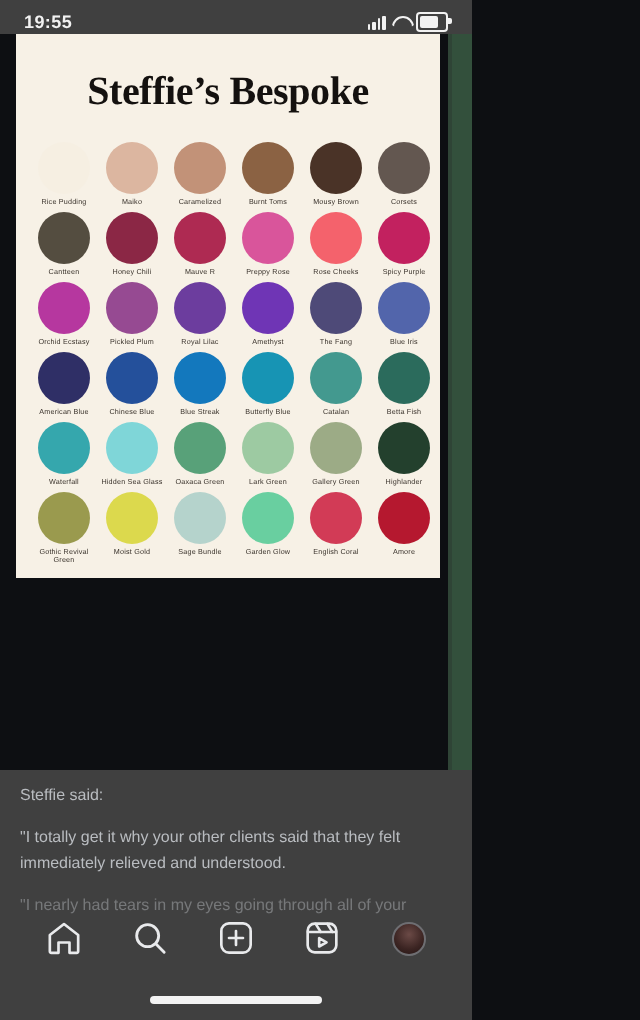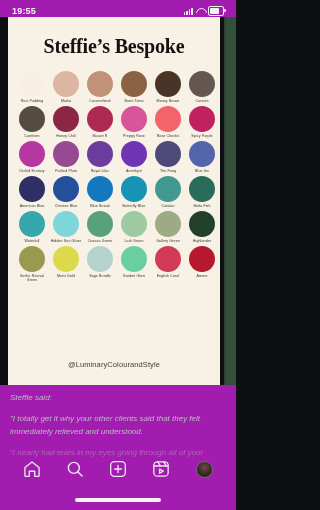--- a/index.html
+++ b/index.html
@@ -2,21 +2,21 @@
 <html><head>
 <meta charset="utf-8">
 <style>
   html,body{margin:0;padding:0;}
   body{
     width:236px;height:510px;overflow:hidden;
     background:#0d0f12;
     font-family:"Liberation Sans", sans-serif;
     -webkit-font-smoothing:antialiased;
   }
-  .phone{position:relative;width:236px;height:510px;background:#a21caf;overflow:hidden;}
+  .phone{position:relative;width:236px;height:510px;background:#404040;overflow:hidden;}
 
   
   .statusbar{
     position:absolute;top:0;left:0;right:0;height:22px;
     display:flex;align-items:center;justify-content:space-between;
     padding:0 12px;box-sizing:border-box;color:#f2f2f2;
     font-size:9px;font-weight:bold;letter-spacing:.2px;
   }
   .sb-right{display:flex;align-items:center;gap:3px;}
   .sig{display:flex;align-items:flex-end;gap:1px;height:8px;}
@@ -29,21 +29,21 @@
     border:1.6px solid #f2f2f2;border-radius:50%;
     clip-path:polygon(0 0,100% 0,100% 46%,50% 80%,0 46%);
   }
   .batt{width:14px;height:7.5px;border:1.2px solid #f2f2f2;border-radius:2px;position:relative;}
   .batt:after{content:"";position:absolute;right:-2.6px;top:2px;width:1.4px;height:3.2px;background:#f2f2f2;border-radius:0 1px 1px 0;}
   .batt i{position:absolute;left:1px;top:1px;bottom:1px;width:9px;background:#f2f2f2;border-radius:1px;display:block;}
 
   
   .post{position:absolute;top:17px;left:0;width:236px;height:368px;overflow:hidden;background:#0d0f12;}
   .slide{
-    position:absolute;top:0;left:8px;width:212px;height:368px;
+    position:absolute;top:0;left:8px;width:212px;height:272px;
     background:#f7f1e6;box-sizing:border-box;
   }
   .slide-next{
     position:absolute;top:0;left:224px;width:12px;height:368px;
     background:#2f4436;
   }
   .slide-next .inner{position:absolute;left:2px;top:0;right:0;bottom:0;background:#33503c;}
 
   .title{
     margin:0;padding:18px 14px 0;text-align:center;
@@ -71,21 +71,21 @@
     position:absolute;left:0;right:0;bottom:16px;text-align:center;
     font-size:7.5px;color:#46403a;letter-spacing:.1px;
   }
 
   
   .caption{
     position:absolute;top:392px;left:0;right:0;
     padding:0 10px;box-sizing:border-box;color:#b9bcc0;
     font-size:8px;line-height:1.55;
   }
-  .caption p{margin:0 0 9px;font-style:italic;}
+  .caption p{margin:0 0 9px;}
   .caption .fade{opacity:.45;}
 
   
   .navbar{
     position:absolute;left:0;right:0;bottom:22px;height:38px;
     display:flex;align-items:center;justify-content:space-around;
     padding:0 10px;box-sizing:border-box;
   }
   .navbtn{width:22px;height:22px;display:flex;align-items:center;justify-content:center;}
   .navbtn svg{width:20px;height:20px;display:block;}
@@ -267,21 +267,20 @@
           <div class="cell">
             <span class="sw" style="background: rgb(210, 59, 86);"></span>
             <span class="cap">English Coral</span>
           </div>
           <div class="cell">
             <span class="sw" style="background: rgb(181, 24, 47);"></span>
             <span class="cap">Amore</span>
           </div>
         </div>
 
-      <div class="handle">@LuminaryColourandStyle</div>
     </div>
 
     <div class="slide-next">
       <div class="inner"></div>
     </div>
   </div>
 
   <div class="caption">
     <p>Steffie said:</p>
     <p>"I totally get it why your other clients said that they felt immediately relieved and understood.</p>

